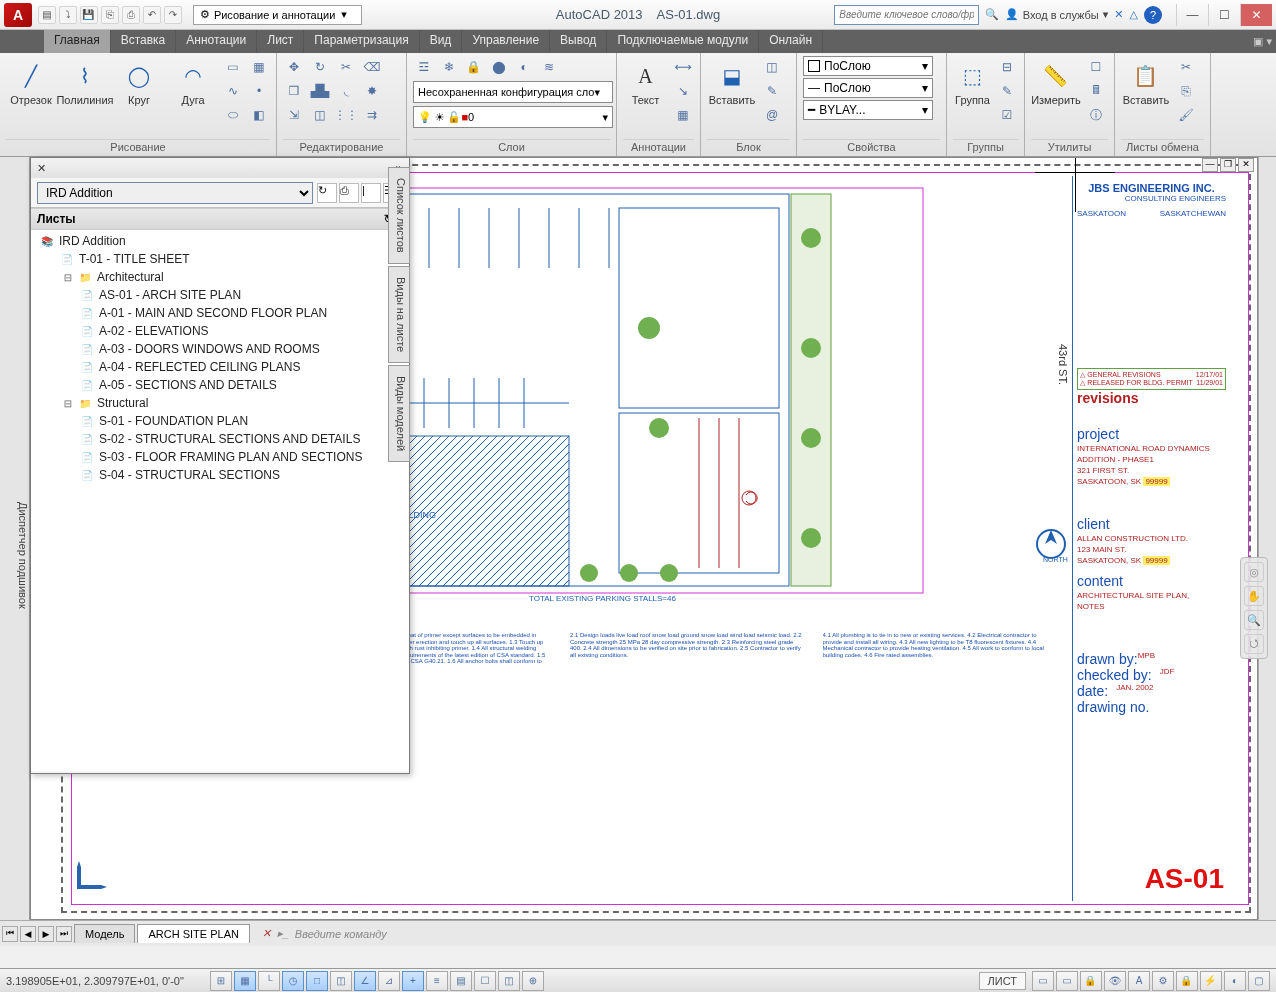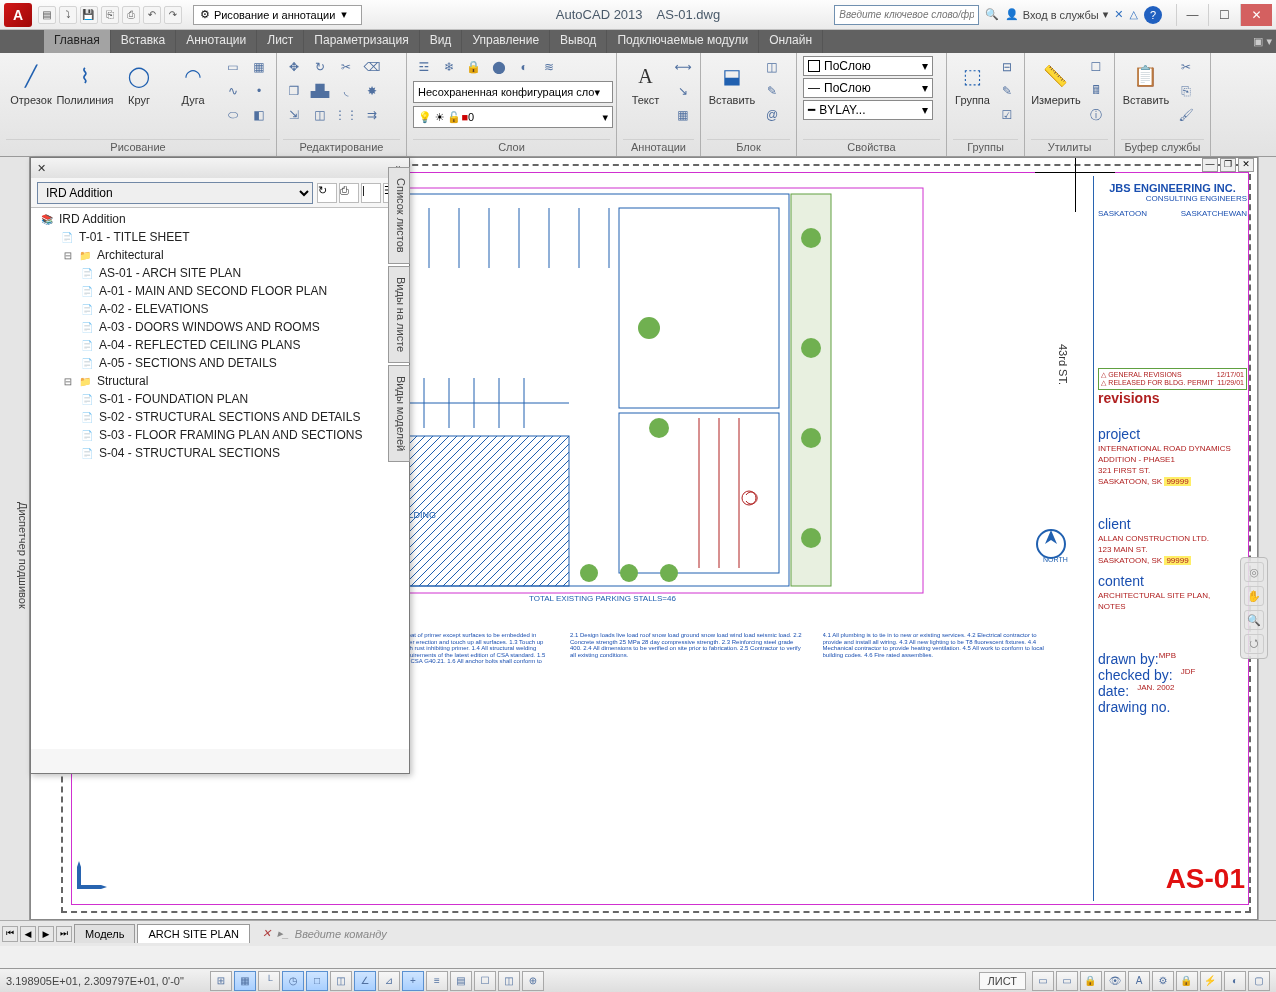--- a/index.html
+++ b/index.html
@@ -47,21 +47,21 @@
 .tree { padding:2px 2px; font-size:12px; background:#fff; height:calc(100% - 74px); overflow:auto;}
 .tn { display:flex; align-items:center; height:18px; padding-left:4px; gap:4px; white-space:nowrap; color:#222;}
 .tn .ticon{ width:14px; height:14px; display:inline-flex; align-items:center; justify-content:center; font-size:10px; color:#666;}
 .tn.l1{padding-left:8px;} .tn.l2{padding-left:28px;} .tn.l3{padding-left:48px;}
 .canvas { position:absolute; left:30px; right:18px; top:0; bottom:26px; background:#fff; border:1px solid #888; overflow:hidden;}
 .sheet-tabs-v { position:absolute; left:382px; top:10px; width:22px; display:flex; flex-direction:column;}
 .sheet-tab-v { writing-mode:vertical-rl; background:#e4e4e4; border:1px solid #9a9a9a; padding:10px 2px; font-size:11px; color:#444; margin-bottom:2px;}
 .drawing { position:absolute; left:30px; top:6px; right:6px; bottom:6px; }
 .dashborder{ position:absolute; inset:0; border:2px dashed #666; }
 .magborder { position:absolute; left:10px; top:8px; right:2px; bottom:8px; border:1px solid #d030d0; }
-.tblock { position:absolute; right:0; top:12px; width:158px; bottom:12px; border-left:1px solid #2864b0; padding:6px 4px; font-size:9px; }
+.tblock { position:absolute; right:21px; top:12px; width:158px; bottom:12px; border-left:1px solid #2864b0; padding:6px 4px; font-size:9px; }
 .tblock .company{ color:#1a4fb0; font-weight:bold; font-size:11px; text-align:center;}
 .tblock .sub { color:#1a4fb0; font-size:8px; text-align:right;}
 .tblock .row{ margin-top:2px; color:#b02020; font-size:8px;}
 .tblock .lbl{ color:#1a4fb0; font-size:14px;}
 .tblock .sheet-num { color:#e01010; font-size:28px; font-weight:bold; position:absolute; bottom:6px; right:6px;}
 .yellowbox{background:#ffee66; padding:0 2px;}
 .plan { position:absolute; left:22px; top:14px; right:176px; height:430px; }
 .plan-title { position:absolute; left:4px; top:448px; color:#1a4fb0; font-size:11px; font-weight:bold; border-bottom:1px solid #1a4fb0;}
 .notes-area { position:absolute; left:4px; top:468px; right:176px; bottom:10px; }
 .note-col { position:absolute; top:0; bottom:0; font-size:6px; color:#1a4fb0; line-height:1.1; overflow:hidden;}
@@ -288,21 +288,21 @@
       <div class="bigbtn">
           <div class="ico">📋</div>
           <span>Вставить</span>
         </div>
       <div class="smbtn-col">
           <div class="smbtn">✂</div>
           <div class="smbtn">⎘</div>
           <div class="smbtn">🖌</div>
         </div>
     </div>
-    <div class="ribgrp-title">Буфер службы</div>
+    <div class="ribgrp-title">Листы обмена</div>
   </div>
 </div>
 
 <div class="main">
   <div class="vertical-palette-handle">
     <span>Диспетчер подшивок</span>
   </div>
 
   <div class="canvas">
     <div class="drawing">
@@ -474,20 +474,24 @@
     </div>
     <div class="palette-sel">
       <select><option>IRD Addition</option></select>
       <div class="palette-tb">
         <div class="tbtn">↻</div>
         <div class="tbtn">⎙</div>
         <div class="tbtn">|</div>
         <div class="tbtn">☰</div>
       </div>
     </div>
+    <div class="palette-section">
+      <span>Листы</span>
+      <span style="margin-left:auto; font-weight:normal;">↻ ▾</span>
+    </div>
     <div class="tree">
       <div class="tn l1">
           <span class="ticon">📚</span>
           <span>IRD Addition</span>
         </div>
       <div class="tn l2">
           <span class="ticon">📄</span>
           <span>T-01 - TITLE SHEET</span>
         </div>
       <div class="tn l2">

